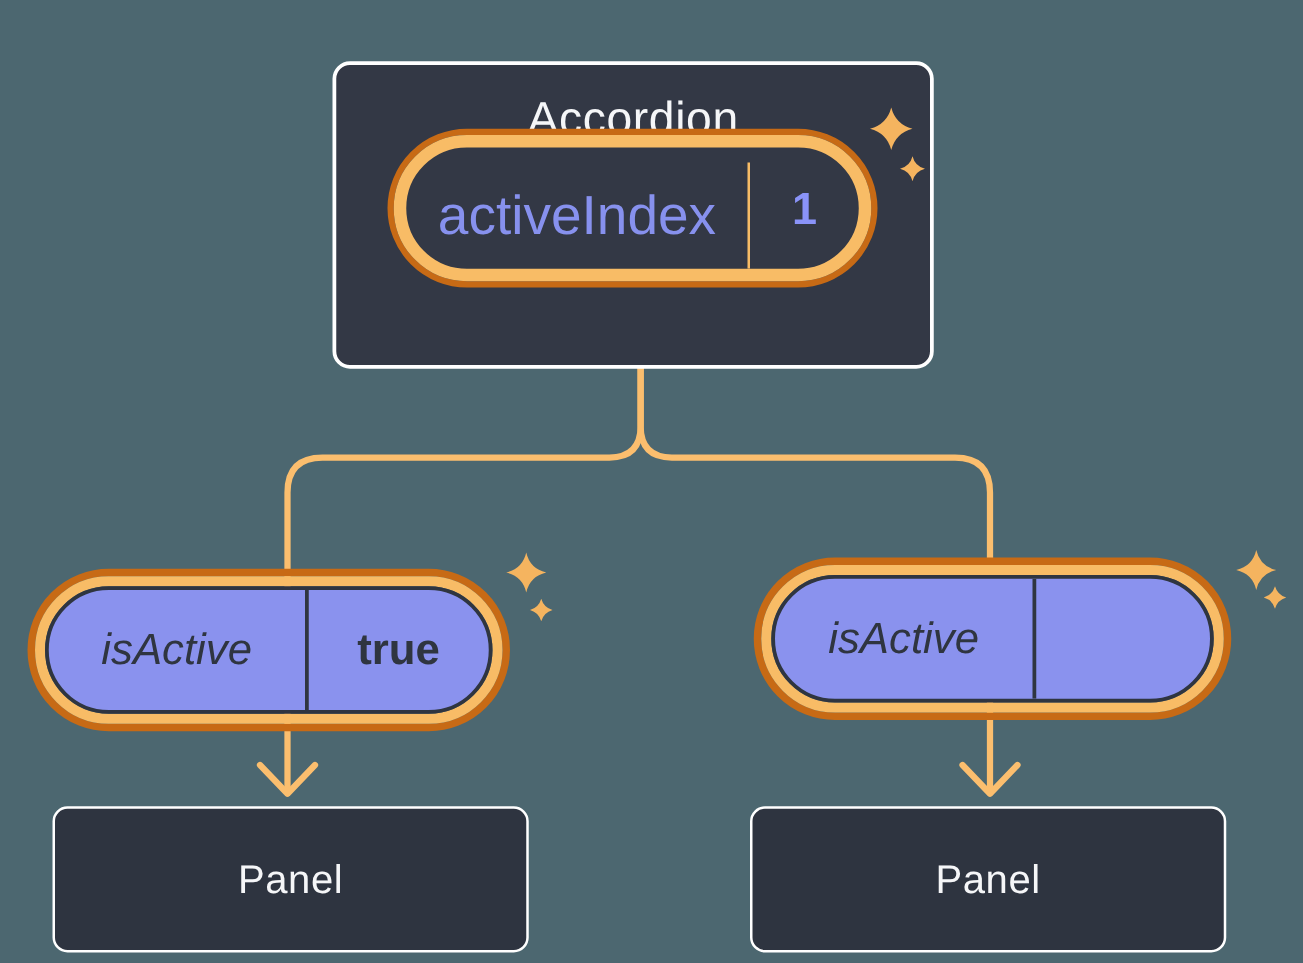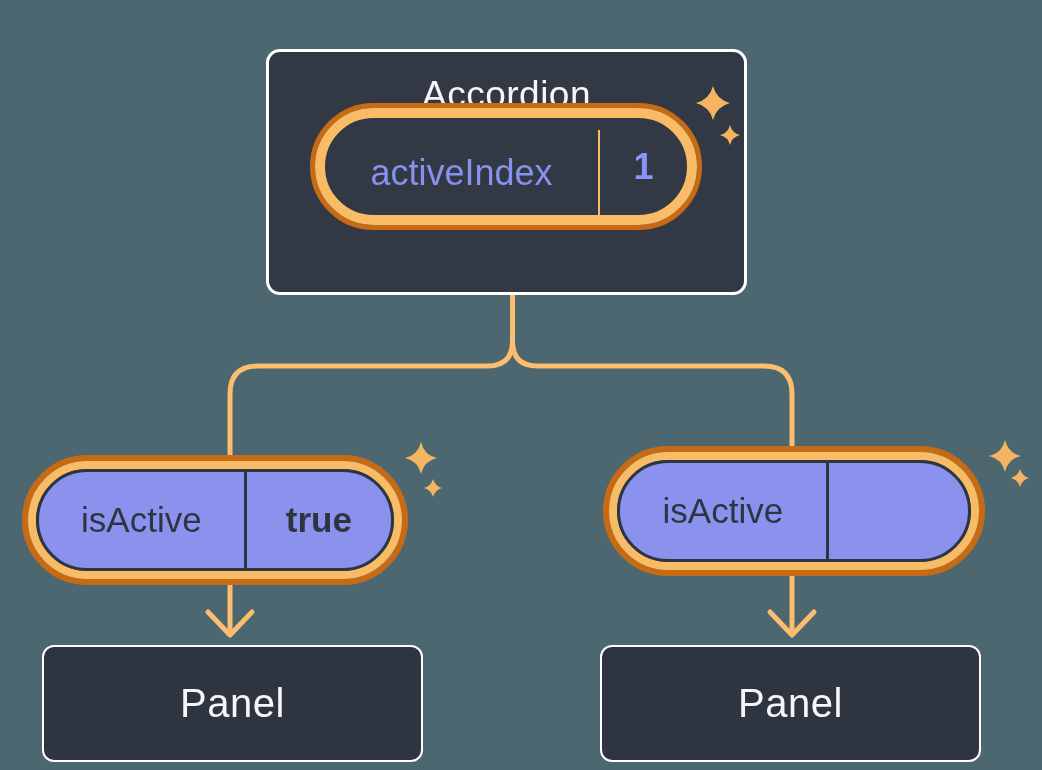--- a/index.html
+++ b/index.html
@@ -52,21 +52,21 @@
     letter-spacing:0.5px;
     color:var(--box-text);
   }
   .node-box.panel{
     width:381px;height:117px;
     background:var(--panel-fill);
     border-width:2.5px;
     border-radius:12px;
     display:flex;align-items:center;justify-content:center;
   }
-  .node-box.panel .node-title{padding-top:0;font-size:40px;}
+  .node-box.panel .node-title{padding-top:0;font-size:32px;}
   .panel-left{left:42px;top:645px;}
   .panel-right{left:600px;top:645px;}
 
   .pill{
     position:absolute;
     border-radius:999px;
     border:6px solid var(--ring-outer);
     z-index:2;
   }
   .pill-mid{
@@ -85,34 +85,35 @@
     display:flex;align-items:center;justify-content:center;
     font-size:35px;
   }
 
   .pill.state{left:310px;top:103px;width:392px;height:127px;border-width:5px;}
   .pill.state .pill-mid{border-width:10px;}
   .pill.state .cell-label{
     flex:0 0 76%;
     border-right:2px solid var(--ring-inner);
     color:var(--state-text);
-    font-size:36px;
+    font-size:44px;
     margin-top:12px;
   }
   .pill.state .cell-value{flex:1;color:var(--state-value);font-weight:700;font-size:36px;}
 
   .pill.prop .pill-in{
     border:3px solid var(--pill-dark);
     background:var(--pill-fill);
   }
   .pill.prop .cell-label{
     flex:0 0 59%;
     border-right:3px solid var(--pill-dark);
     color:var(--pill-dark);
     font-weight:500;
+    font-style:italic;
   }
   .pill.prop .cell-value{flex:1;color:var(--pill-dark);font-weight:700;}
   .pill.prop-left{left:22px;top:455px;width:386px;height:130px;}
   .pill.prop-right{left:603px;top:446px;width:382px;height:130px;}
   .pill.prop-right .cell-label{flex-basis:60%;}
 
   svg.sparkles{position:absolute;z-index:3;}
   svg.sparkles path{fill:var(--sparkle);}
   .sparkles-root{left:693px;top:82px;}
   .sparkles-left{left:401px;top:440px;}

